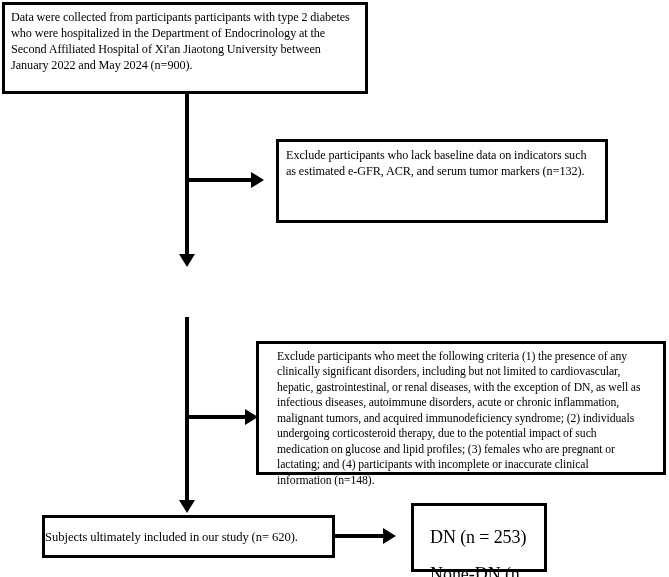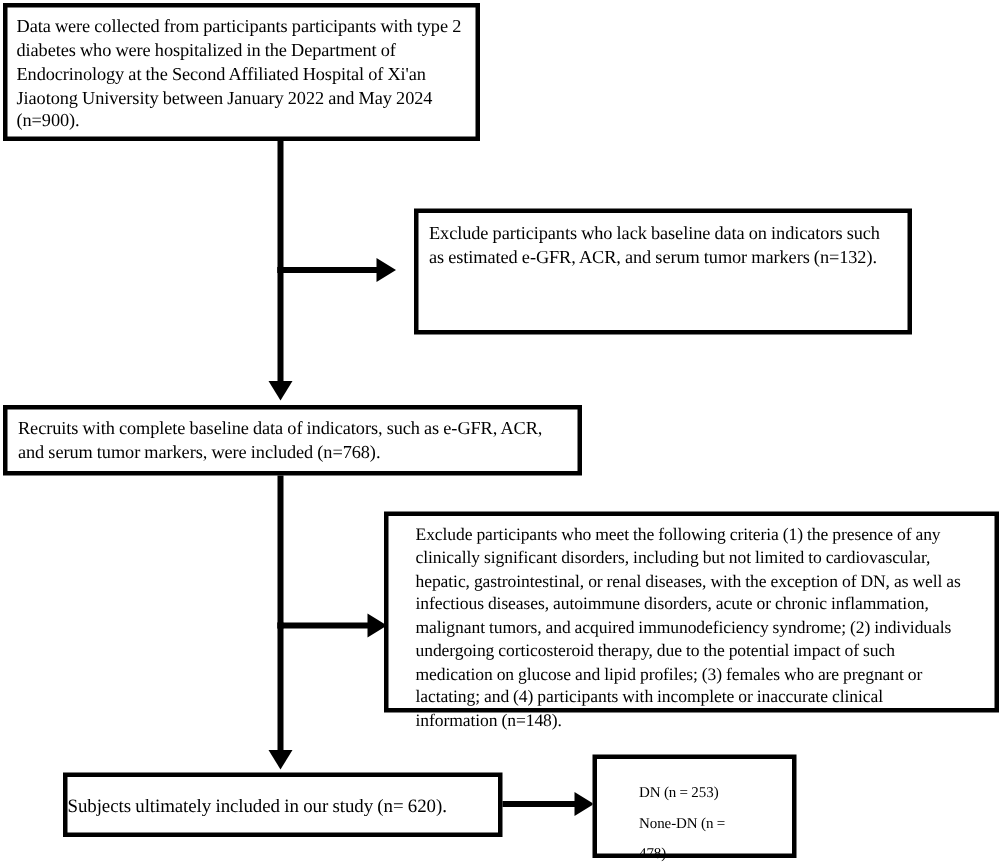--- a/index.html
+++ b/index.html
@@ -27,31 +27,31 @@
     text-align: left;
     letter-spacing: -0.05px;
     word-spacing: -0.2px;
   }
   .node .txt {
     display: block;
     white-space: pre-line;
   }
 
   
-  #node-enrolled   { left: 2px;   top: 2px;   width: 318px; height: 92px;  }
+  #node-enrolled   { left: 2px;   top: 2px;   width: 366px; height: 92px;  }
   #node-exclude-1  { left: 262px; top: 139px; width: 332px; height: 84px; margin-left: 14px;  }
   #node-recruits   { left: 2px;   top: 270px; width: 386px; height: 47px;  }
   #node-exclude-2  { left: 256px; top: 341px; width: 410px; height: 134px; }
   #node-final      { left: 42px;  top: 515px; width: 293px; height: 43px;  }
   #node-groups     { left: 395px; top: 503px; width: 136px; height: 69px;  }
 
   #node-enrolled  { padding: 5px 6px; }
   #node-recruits  { padding: 5px 7px; }
   #node-final     { padding: 11px 0; font-size: 12.6px; font-family: Liberation Serif, serif; }
-  #node-groups    { padding: 13px 28px; font-size: 10px; line-height: 2.05; }
+  #node-groups    { padding: 13px 16px; font-size: 18px; line-height: 2.05; margin-left: 16px; }
   #node-exclude-2 { font-size: 11.7px; line-height: 1.32; padding: 5px 18px; }
 
   
   .conn {
     position: absolute;
     background: #000000;
   }
   .vline { width: 4px; }
   .hline { height: 4px; }
 
@@ -100,23 +100,20 @@
   <div class="conn hline" id="conn-h1"></div>
   <div class="arrow-right" id="arrow-h1"></div>
 
   <div class="node" id="node-exclude-1">
     <span class="txt">Exclude participants who lack baseline data on indicators such as estimated e-GFR, ACR, and serum tumor markers (n=132).</span>
   </div>
 
   <div class="conn vline" id="conn-v2"></div>
   <div class="arrow-down" id="arrow-v2"></div>
 
-  <div class="node" id="node-recruits">
-    <span class="txt">Recruits with complete baseline data of indicators, such as e-GFR, ACR, and serum tumor markers, were included (n=768).</span>
-  </div>
 
   <div class="conn vline" id="conn-v3"></div>
   <div class="conn hline" id="conn-h2"></div>
   <div class="arrow-right" id="arrow-h2"></div>
 
   <div class="node" id="node-exclude-2">
     <span class="txt">Exclude participants who meet the following criteria (1) the presence of any clinically significant disorders, including but not limited to cardiovascular, hepatic, gastrointestinal, or renal diseases, with the exception of DN, as well as infectious diseases, autoimmune disorders, acute or chronic inflammation, malignant tumors, and acquired immunodeficiency syndrome; (2) individuals undergoing corticosteroid therapy, due to the potential impact of such medication on glucose and lipid profiles; (3) females who are pregnant or lactating; and (4) participants with incomplete or inaccurate clinical information (n=148).</span>
   </div>
 
   <div class="conn vline" id="conn-v4"></div>

